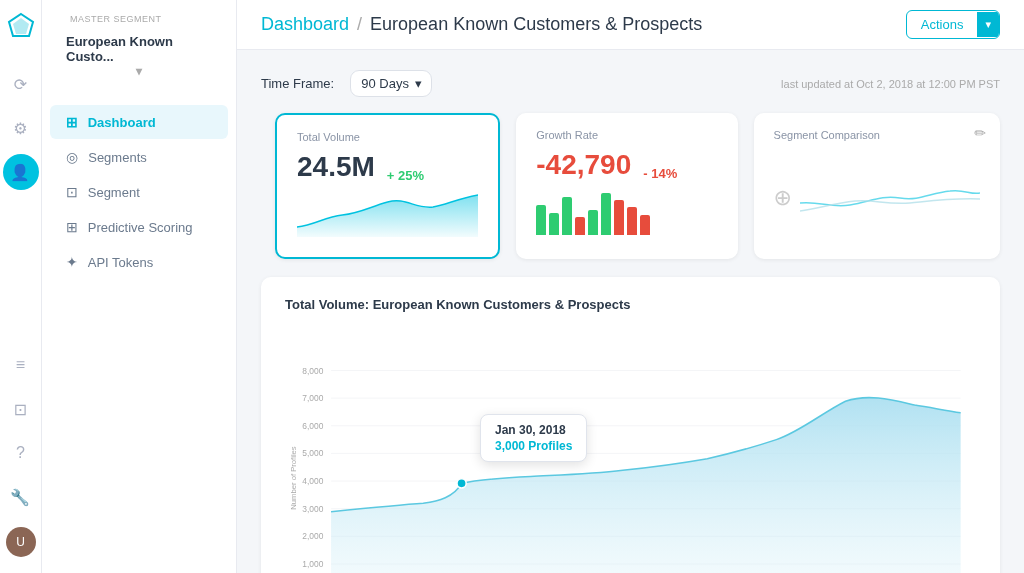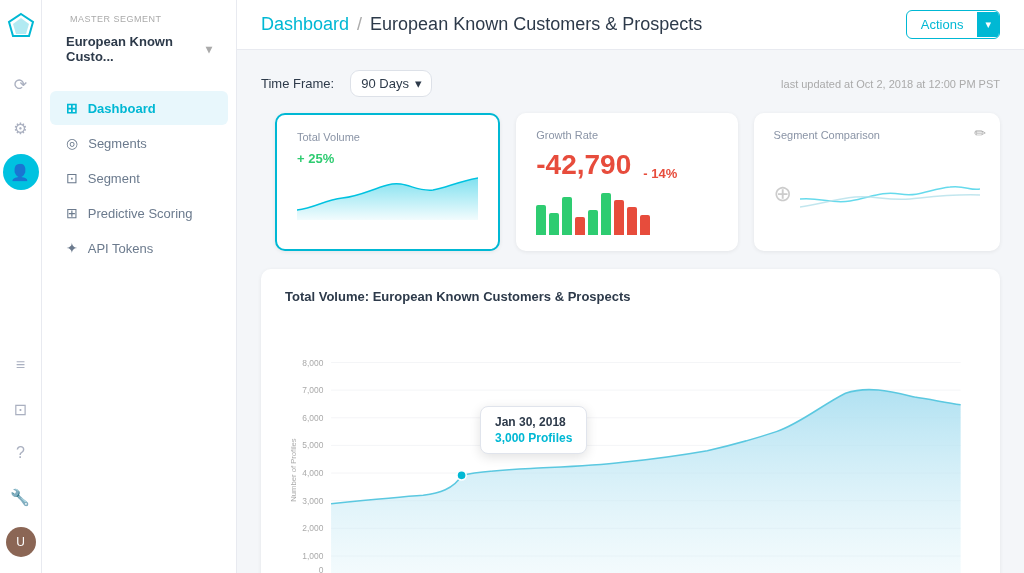--- a/index.html
+++ b/index.html
@@ -34,21 +34,21 @@
       border-right: 1px solid #e8eaf0;
       display: flex;
       flex-direction: column;
       padding-top: 14px;
     }
     .master-segment-label {
       font-size: 9px; color: #aaa; text-transform: uppercase; padding: 0 16px 4px; letter-spacing: 0.5px;
     }
     .master-segment-selector {
       display: flex; align-items: center; justify-content: space-between;
-      padding: 6px 12px 14px; cursor: pointer;
+      padding: 6px 12px 14px; cursor: pointer; flex-direction: column;
     }
     .master-segment-selector span {
       font-size: 13px; font-weight: 600; color: #2d3a4a;
     }
     .master-segment-selector .chevron { color: #aaa; font-size: 12px; }
 
     .nav-item {
       display: flex; align-items: center; padding: 9px 16px; cursor: pointer;
       font-size: 13px; color: #6b7a8d; border-radius: 6px; margin: 1px 8px;
     }
@@ -234,20 +234,21 @@
         </div>
       </div>
       <div class="last-updated">last updated at Oct 2, 2018 at 12:00 PM PST</div>
     </div>
 
     <div class="kpi-row">
 
       <div class="kpi-card total-volume">
         <div class="kpi-title">Total Volume</div>
         <div class="kpi-value-row">
+          <span class="kpi-big">24.5M</span>
           <span class="kpi-change-pos">+ 25%</span>
         </div>
         <div class="sparkline-area">
           <svg width="100%" height="50" viewBox="0 0 200 50" preserveAspectRatio="none">
             <defs>
               <linearGradient id="spGrad" x1="0" y1="0" x2="0" y2="1">
                 <stop offset="0%" stop-color="#00c2e0" stop-opacity="0.5"></stop>
                 <stop offset="100%" stop-color="#00c2e0" stop-opacity="0.05"></stop>
               </linearGradient>
             </defs>

